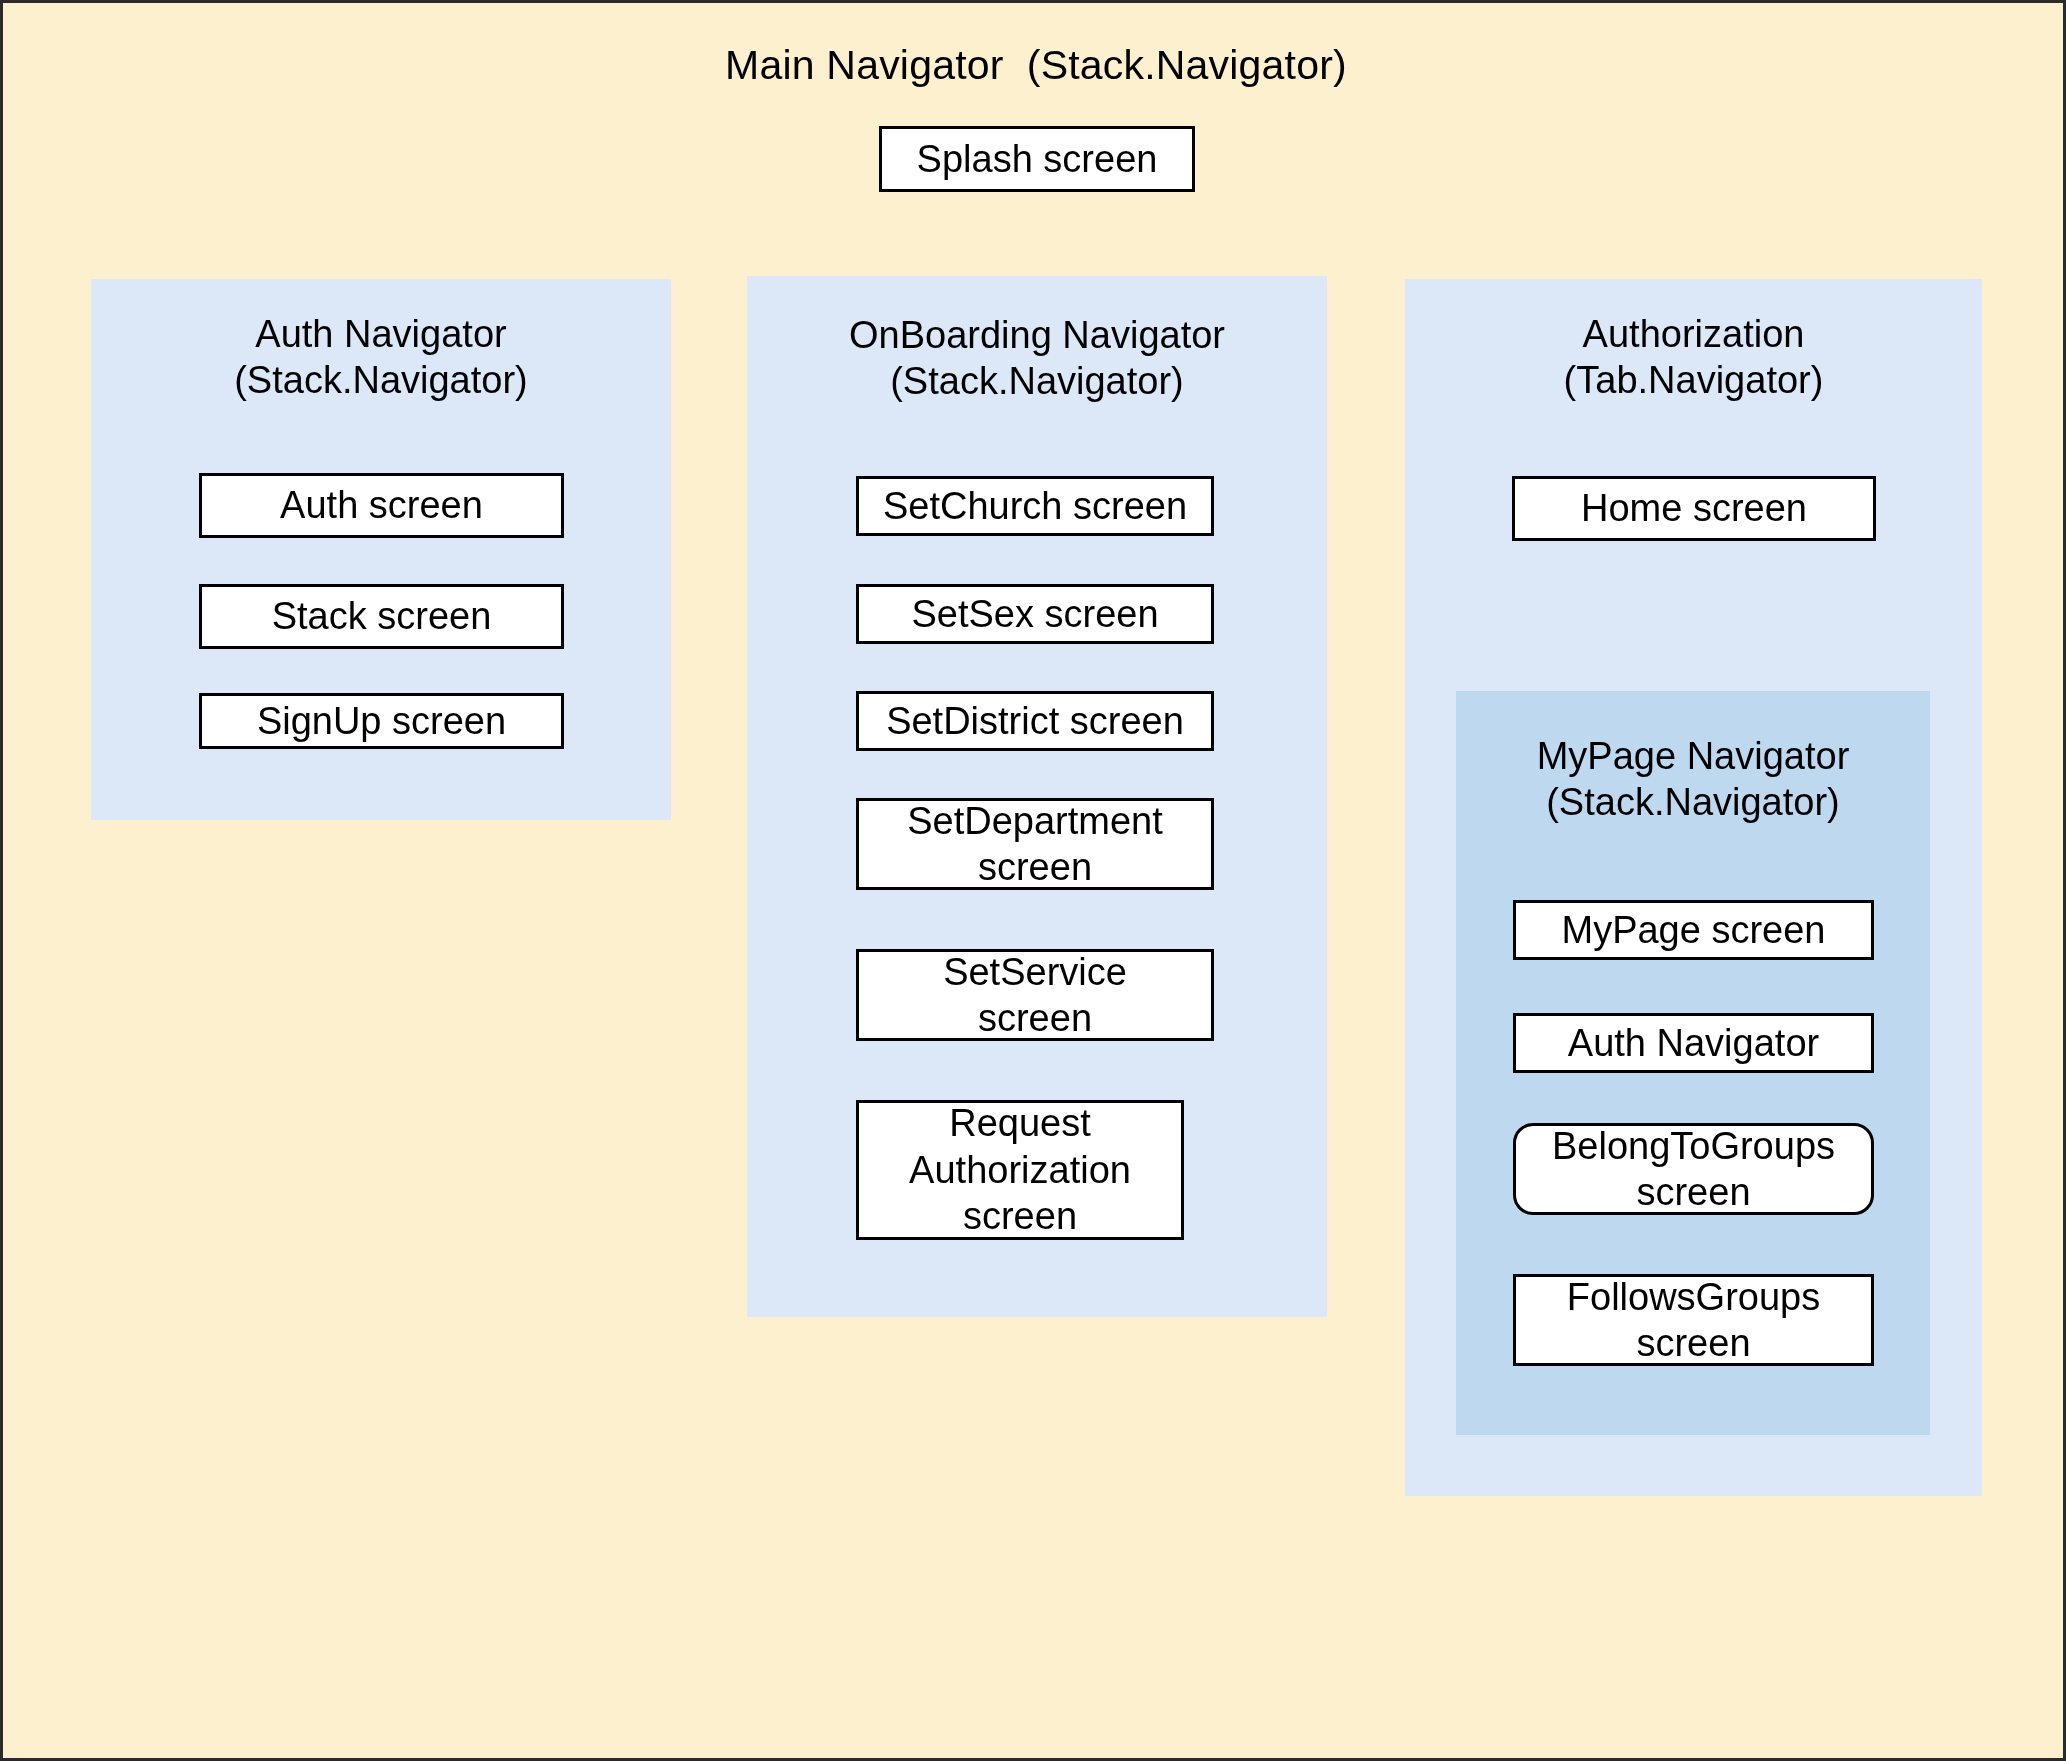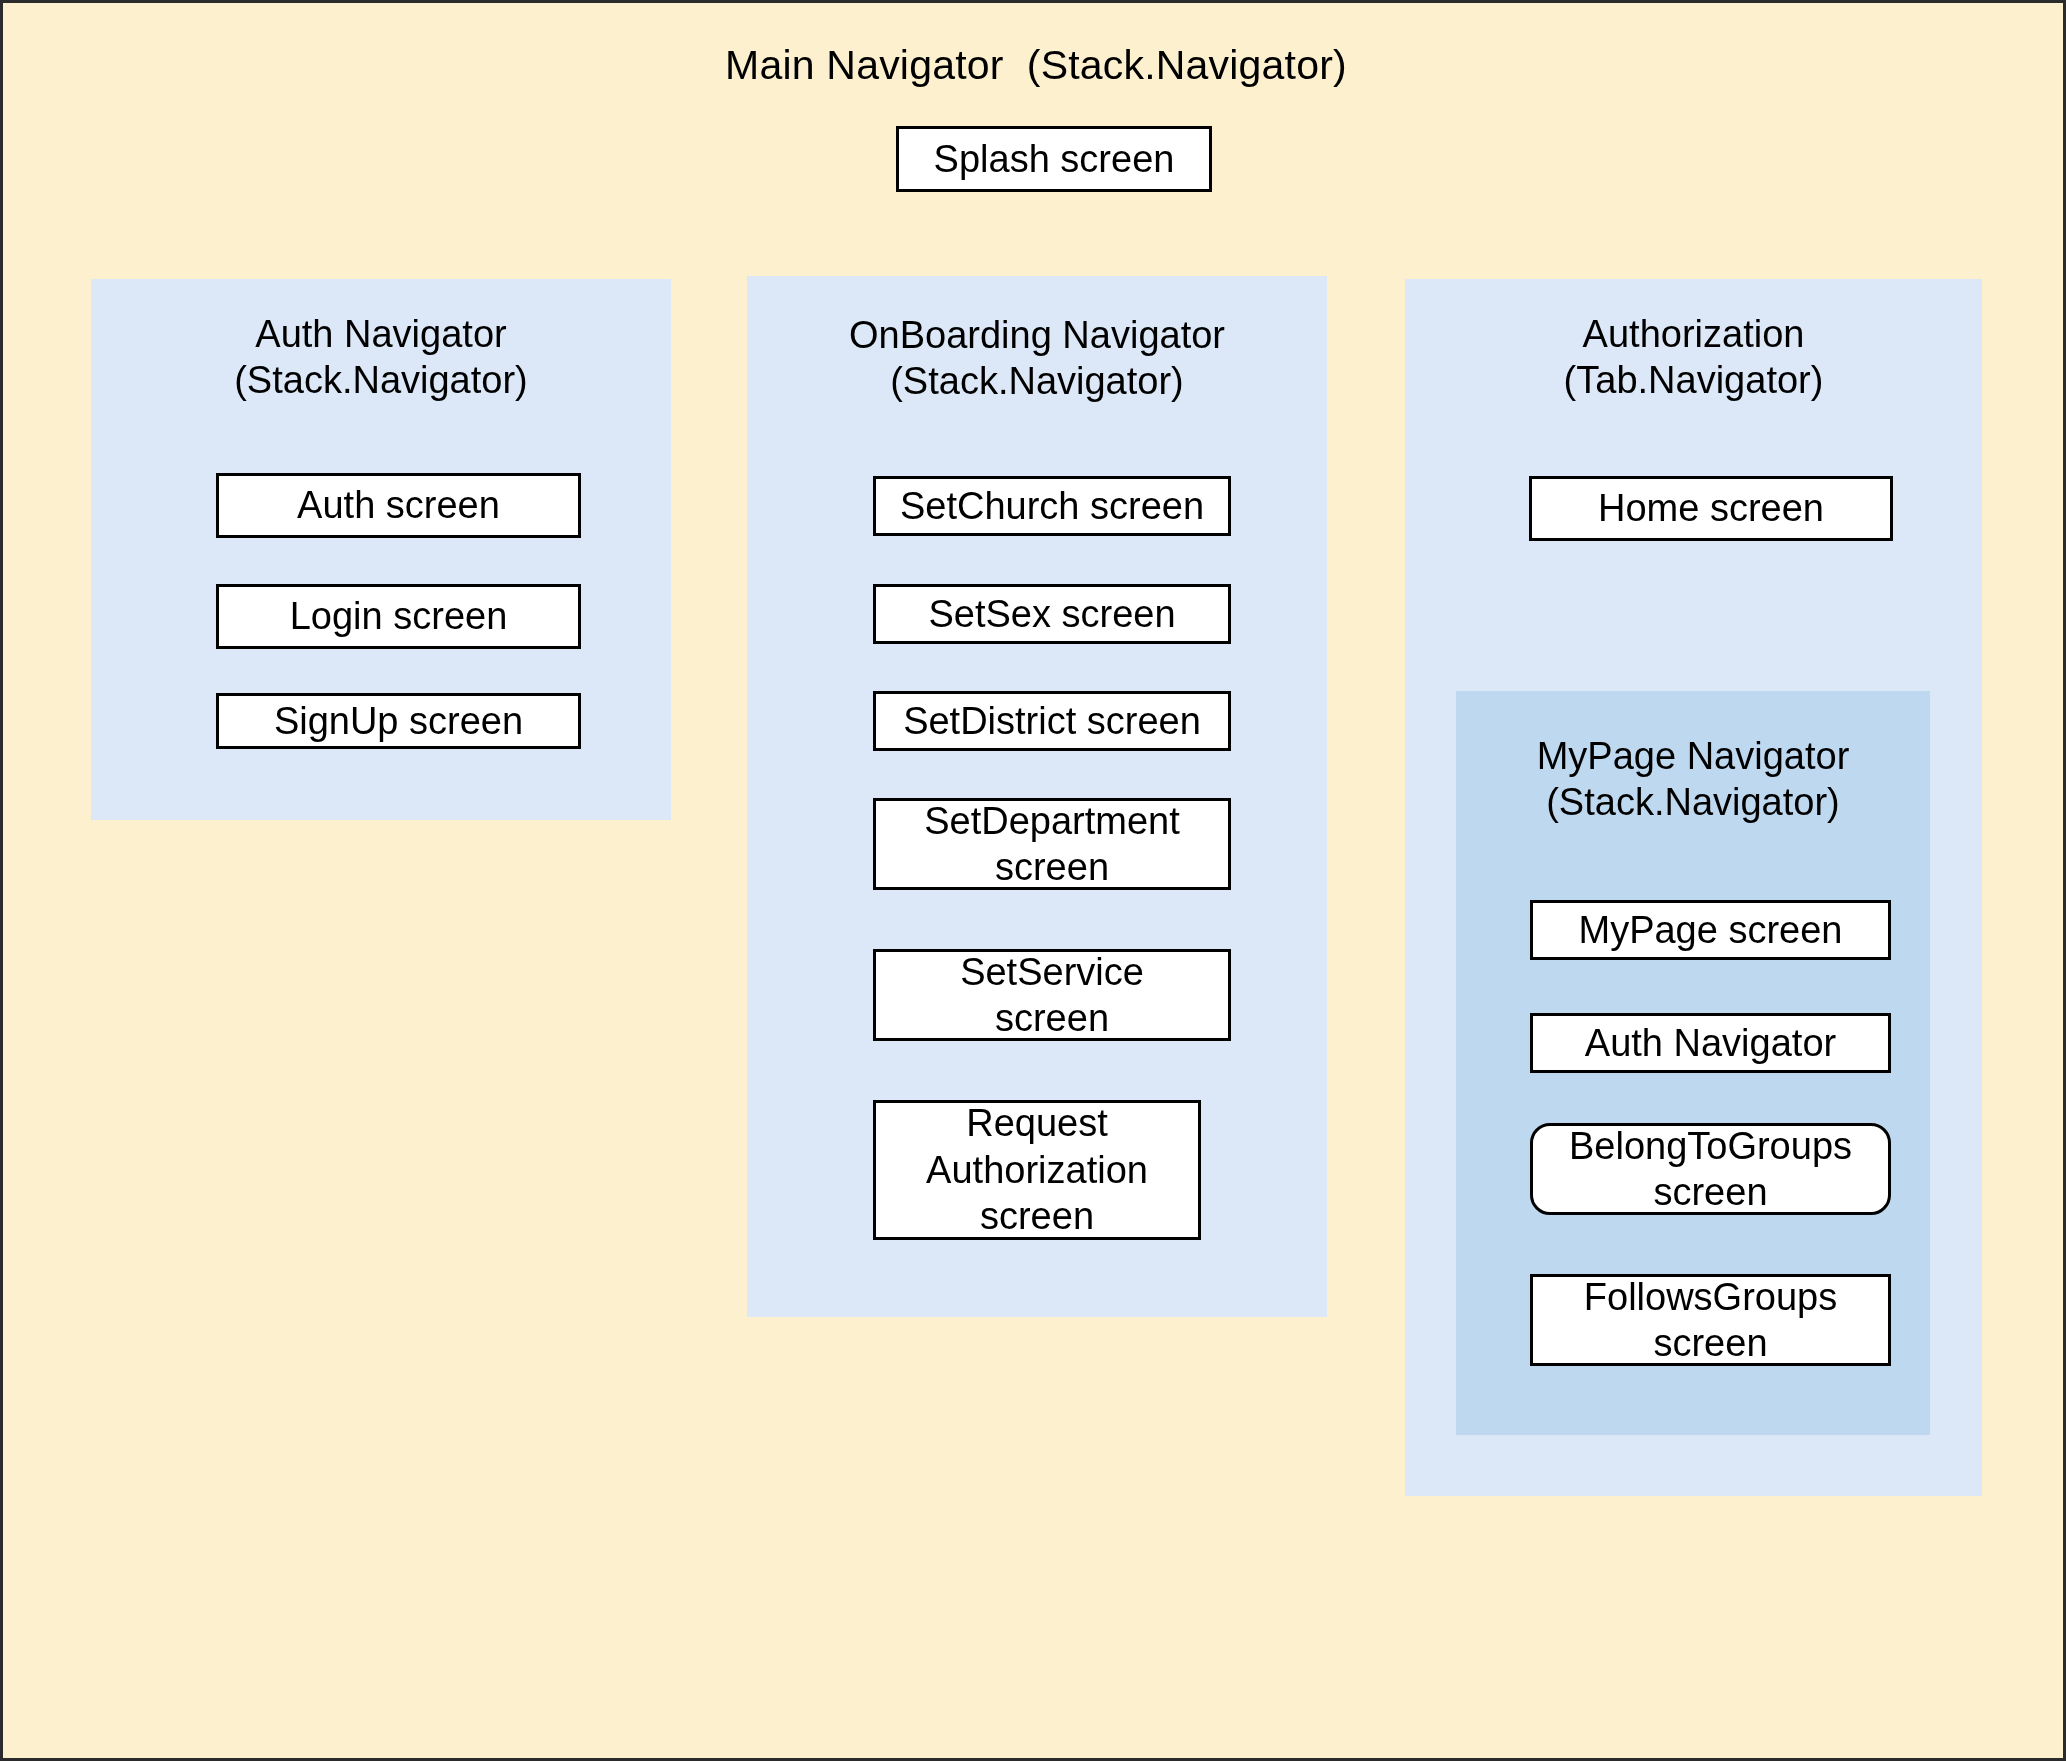--- a/index.html
+++ b/index.html
@@ -39,21 +39,20 @@
     border: 3.8px solid #000000;
     box-sizing: border-box;
     display: flex;
     align-items: center;
     justify-content: center;
     text-align: center;
     font-size: 38px;
     line-height: 1.22;
     white-space: pre-line;
     padding: 0 6px;
-    margin-left: 17px;
   }
 
   
   .panel {
     position: absolute;
     box-sizing: border-box;
     background: #DCE8F7;
   }
   .panel.inner {
     background: #BED8EF;
@@ -109,21 +108,21 @@
 
   <div id="root-title">Main Navigator  (Stack.Navigator)</div>
 
   <div id="splash-box" class="screen-box">Splash screen</div>
 
   <div id="auth-panel" class="panel">
     <div id="auth-panel-title" class="panel-title">Auth Navigator
 (Stack.Navigator)</div>
   </div>
   <div id="auth-screen-box" class="screen-box">Auth screen</div>
-  <div id="login-screen-box" class="screen-box">Login screen</div>
+  <div id="login-screen-box" class="screen-box">Stack screen</div>
   <div id="signup-screen-box" class="screen-box">SignUp screen</div>
 
   <div id="onboarding-panel" class="panel">
     <div id="onboarding-panel-title" class="panel-title">OnBoarding Navigator
 (Stack.Navigator)</div>
   </div>
   <div id="setchurch-box" class="screen-box">SetChurch screen</div>
   <div id="setsex-box" class="screen-box">SetSex screen</div>
   <div id="setdistrict-box" class="screen-box">SetDistrict screen</div>
   <div id="setdepartment-box" class="screen-box">SetDepartment

